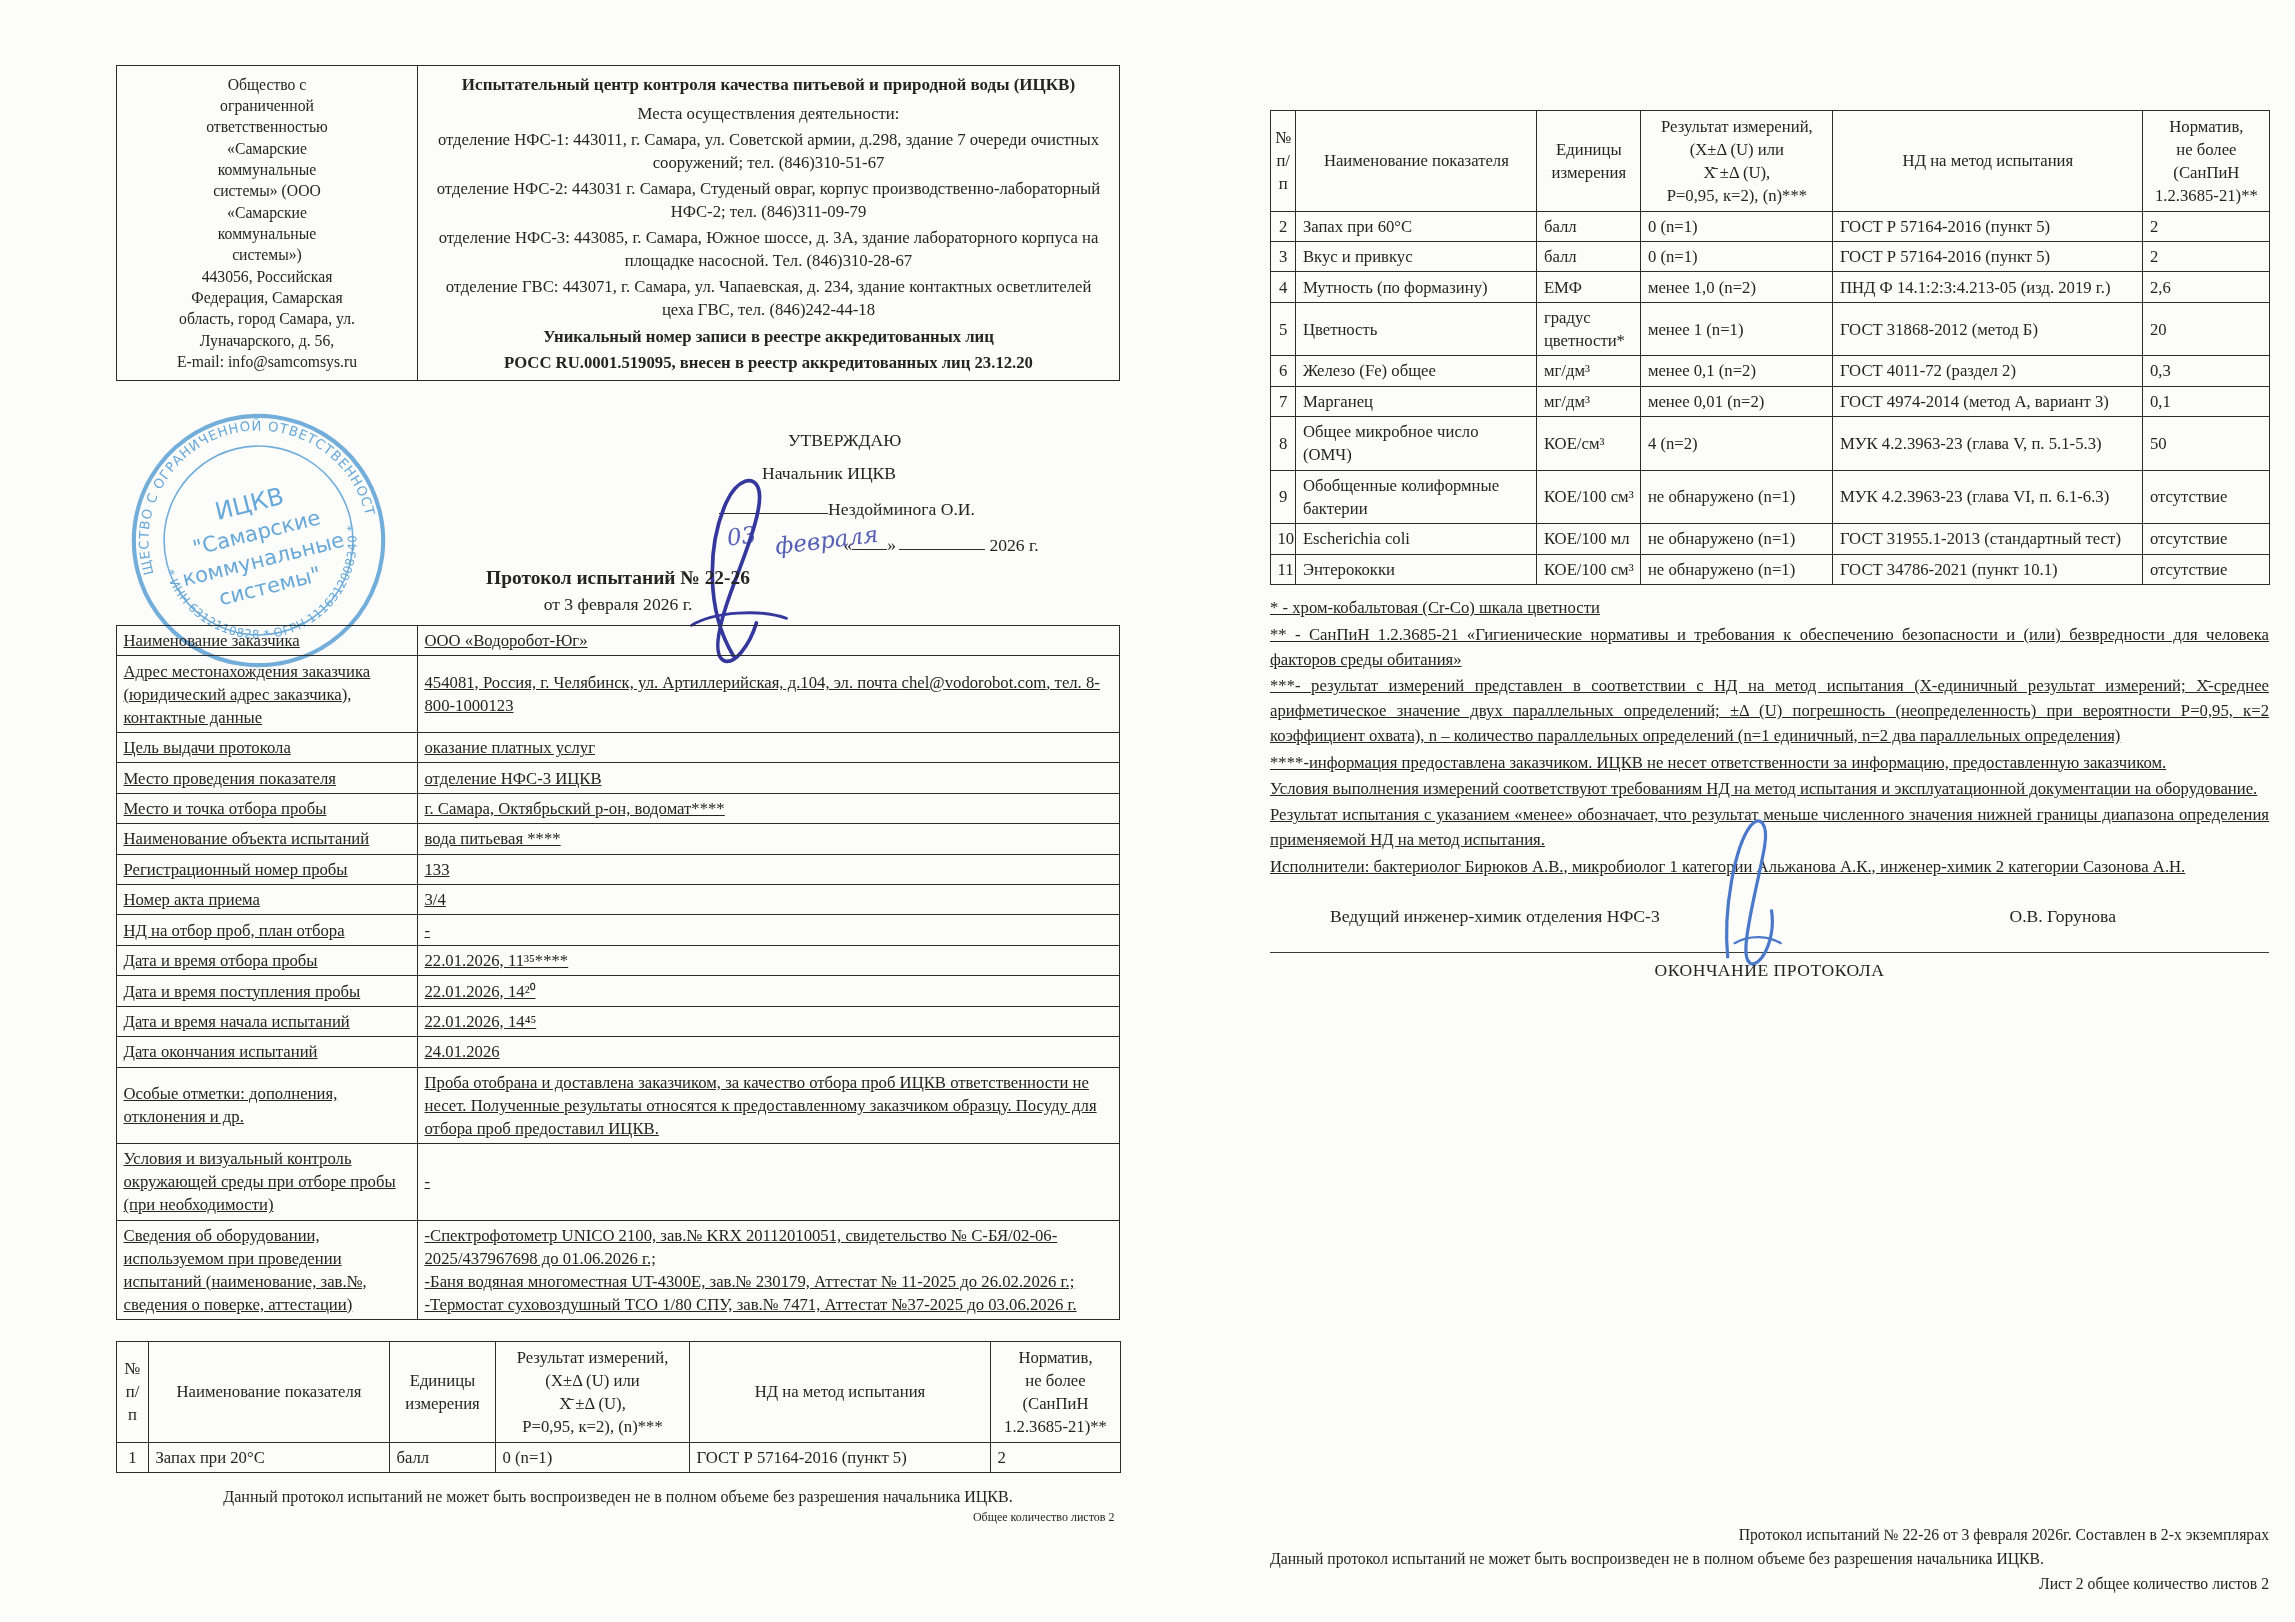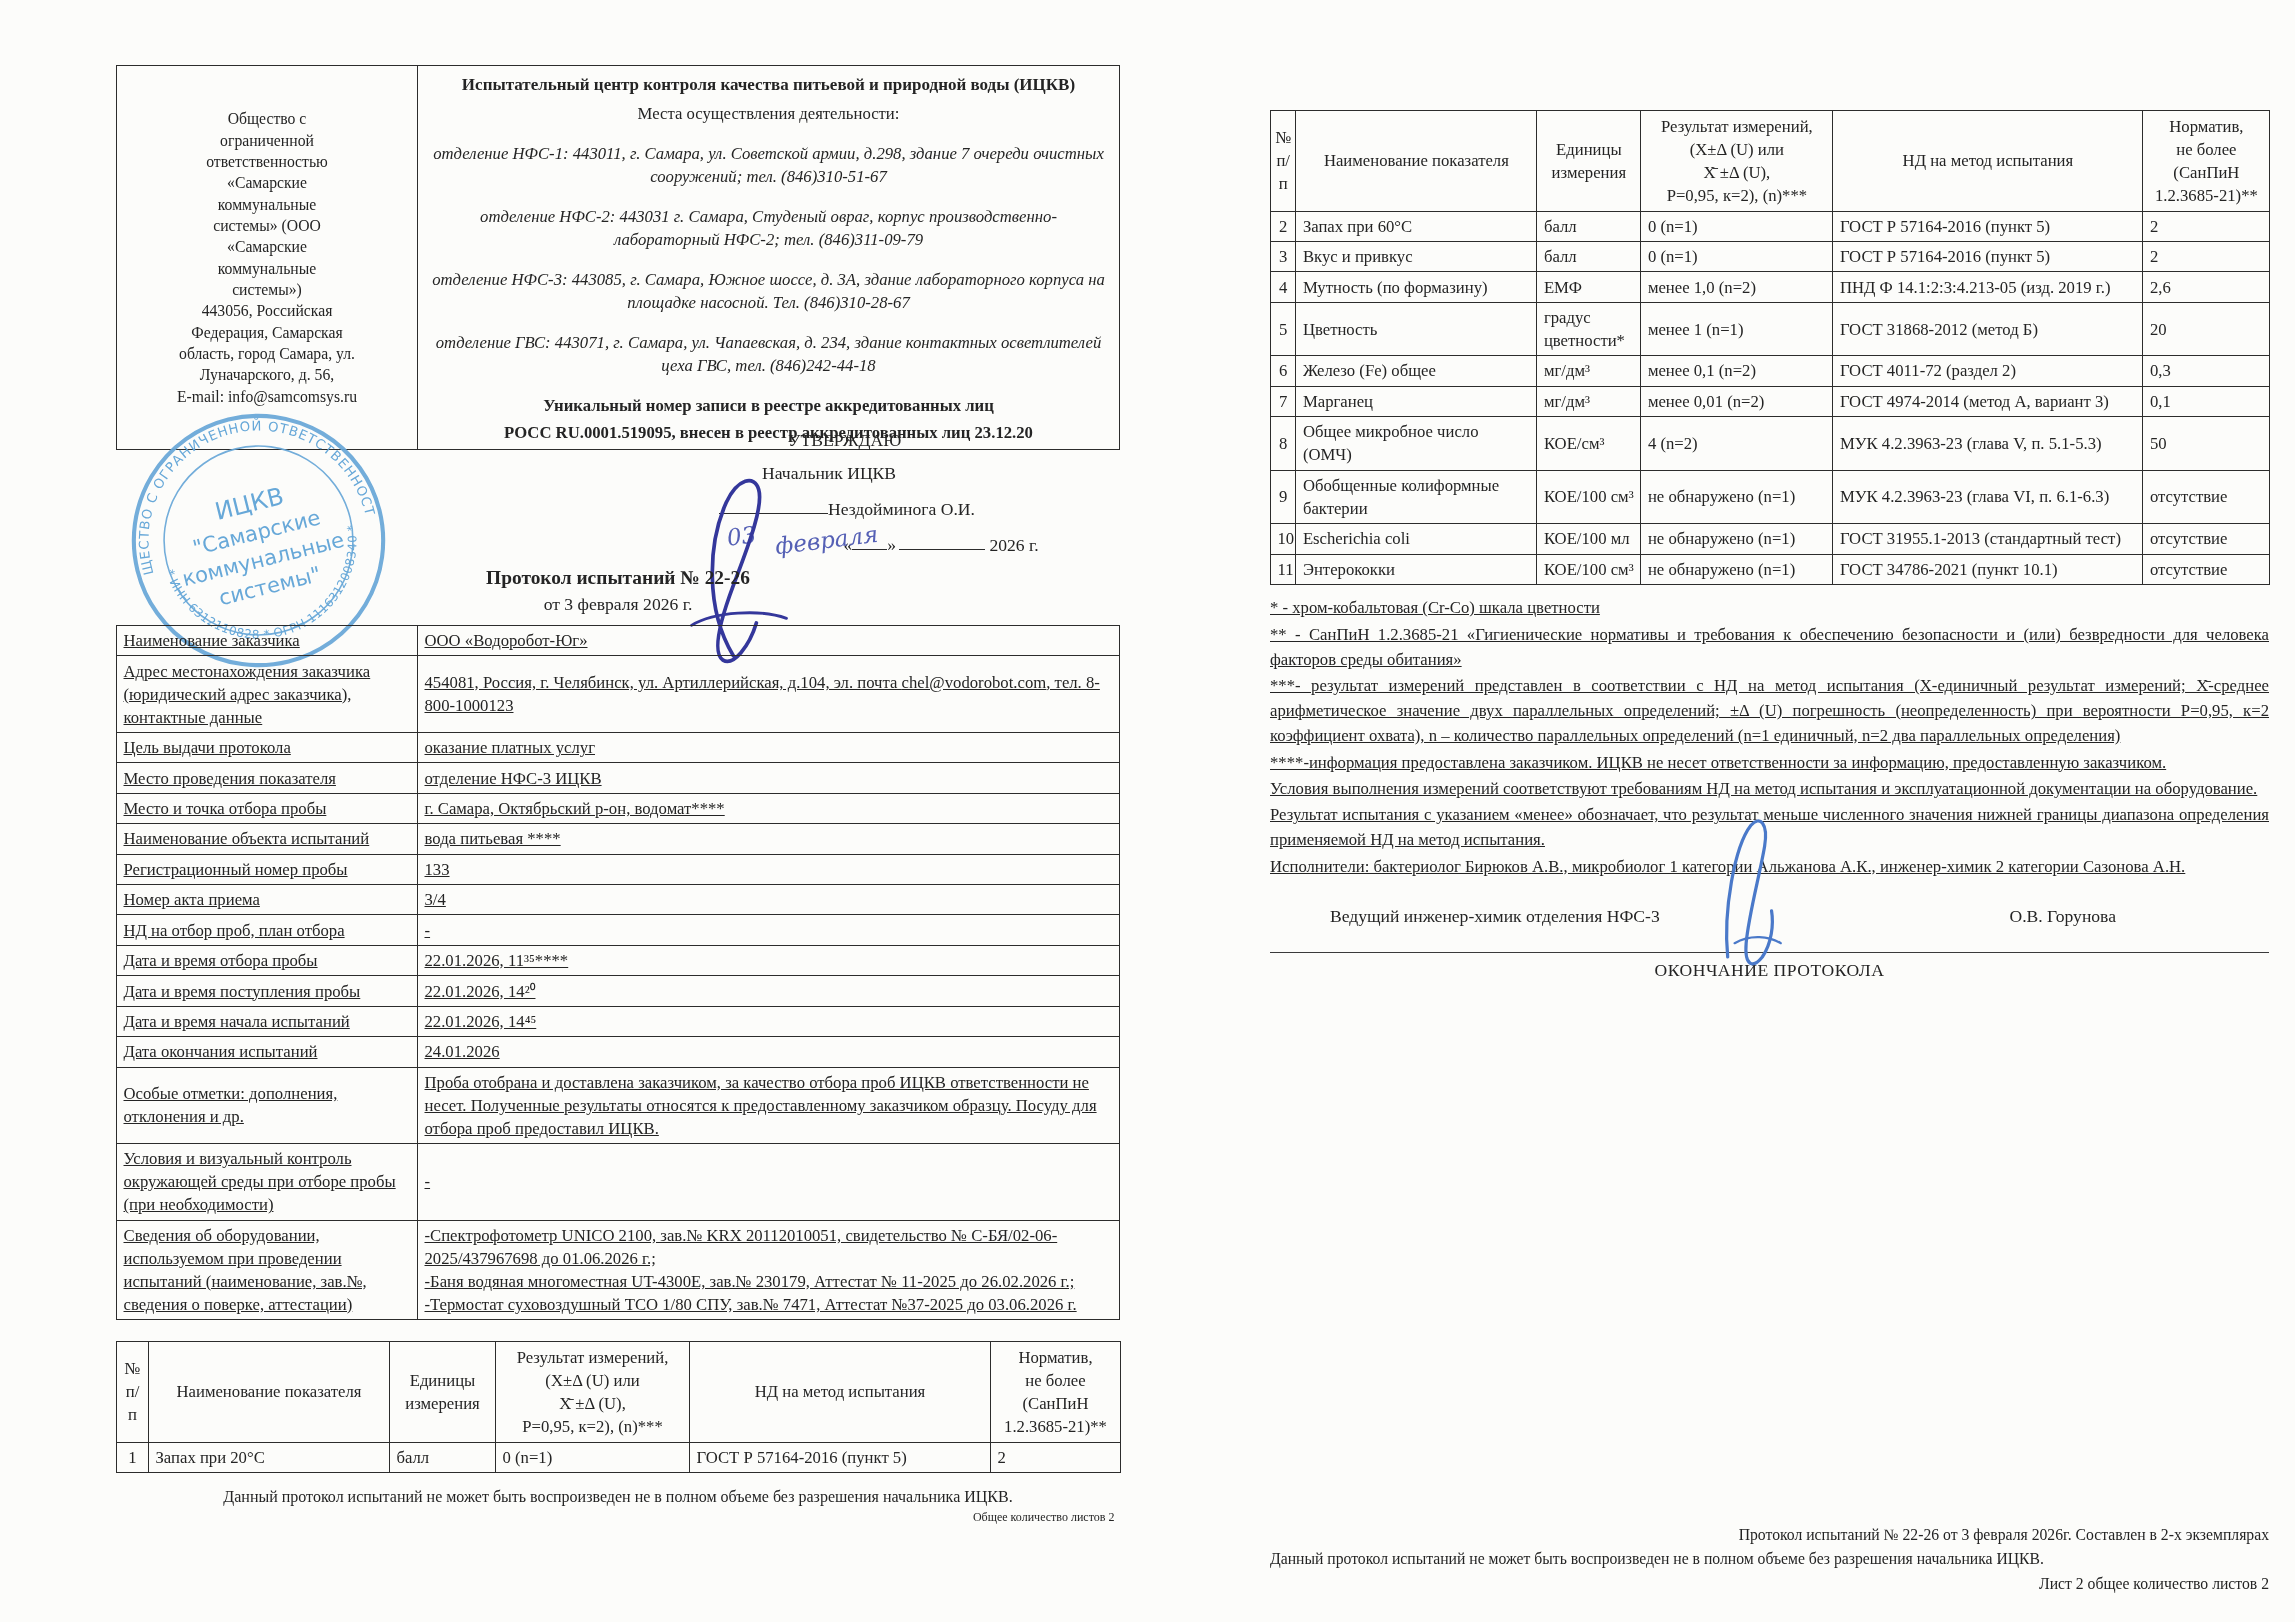--- a/index.html
+++ b/index.html
@@ -15,21 +15,21 @@
   .pre{white-space:pre-line;}
   .u{text-decoration:underline;}
 
   
   .header-table{position:absolute;left:116px;top:65px;width:1004px;}
   .header-table td{border-width:1.9px;}
   .org-cell{font-size:15.7px;line-height:1.36;text-align:center;padding:6.5px 4.6px;white-space:pre-line;}
   .hdr-cell{text-align:center;padding:5.6px 10.2px;font-size:16.7px;}
   .hdr-title{font-weight:bold;font-size:17px;margin:1.9px 0 4.6px;}
   .hdr-sub{margin-bottom:1.9px;}
-  .branch{margin:17px 0;font-style:italic;}
+  .branch{margin:3px 0;}
   .hdr-bold{font-weight:bold;margin-top:3.7px;}
 
   .stamp{position:absolute;left:121px;top:403px;width:275px;height:275px;
          transform:rotate(-14deg);opacity:.93;}
   .stamp text{font-family:"DejaVu Sans", sans-serif;fill:#5ca2d6;}
 
   .approval{position:absolute;left:719px;top:428px;width:444px;font-size:17.6px;line-height:1.45;}
   .appr-l1{margin-left:69px;}
   .appr-l2{margin-left:43px;margin-top:7.4px;}
   .appr-name{margin-top:8.3px;}

